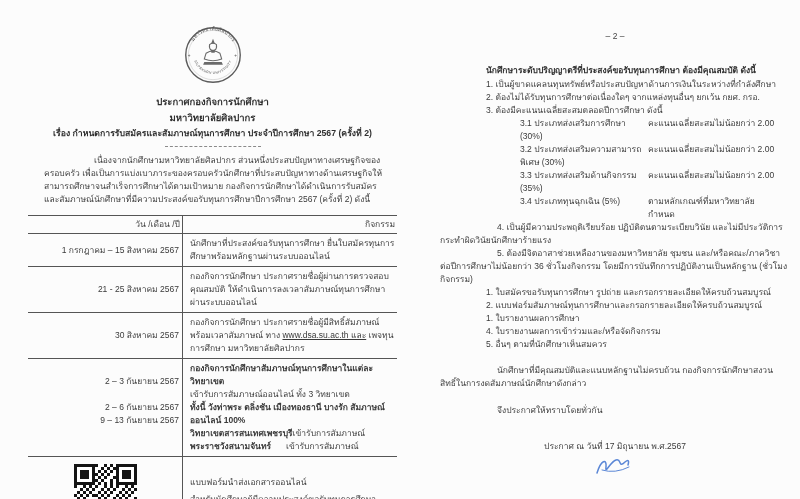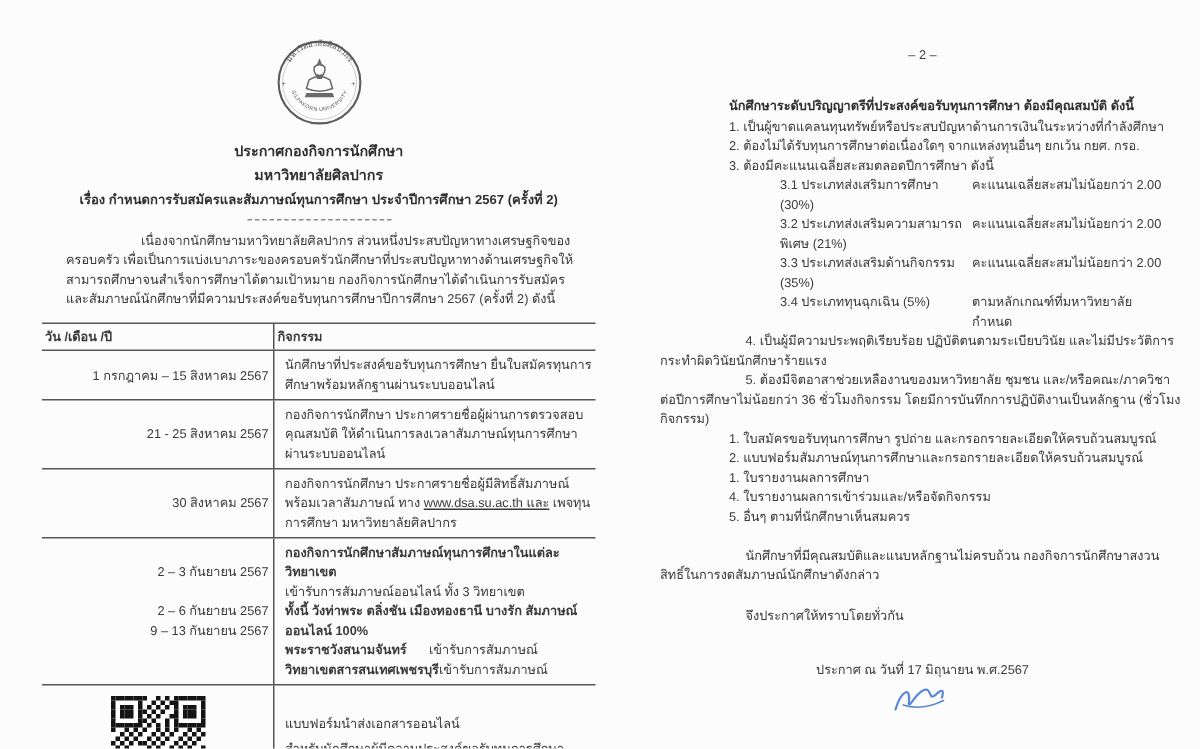--- a/index.html
+++ b/index.html
@@ -20,21 +20,21 @@
   .subject-line{font-weight:bold;text-align:center;font-size:8.7px;line-height:15px;color:#2f2f2f}
   .dotted-rule{width:96px;border-top:1.2px dashed #8a8a8a;margin:5px auto 7px}
   .intro{margin:6px 7px 0 16px;text-indent:50px;text-align:left}
 
   .sched-table{margin-top:9px;border-top:1px solid #555}
   .trow{display:flex;border-bottom:1px solid #555}
   .trow:last-child{border-bottom:none}
   .tcell-date{width:155px;flex:0 0 155px;border-right:1px solid #555;text-align:right;
     display:flex;flex-direction:column;justify-content:center;padding:2px 3px;box-sizing:border-box}
   .tcell-act{flex:1;padding:3px 2px 3px 7px;box-sizing:border-box}
-  .thead .tcell-date,.thead .tcell-act{font-weight:bold;text-align:left;justify-content:center;padding:2px}
+  .thead .tcell-date,.thead .tcell-act{font-weight:normal;text-align:right;justify-content:center;padding:2px}
   .thead{min-height:17px}
   .row-h28{min-height:29px}
   .row-h41{min-height:42px}
   .row-interview{min-height:71px}
   .row-interview .tcell-date{justify-content:flex-start}
   .row-interview .d1{margin-top:14px}
   .row-interview .d2{margin-top:13px}
   .row-interview .d3{margin-top:0}
   .campus{display:inline-block;min-width:96px;font-weight:bold}
   .row-qr{min-height:86px}
@@ -122,22 +122,22 @@
     <div class="trow row-interview">
       <div class="tcell-date">
         <div class="d1">2 – 3 กันยายน 2567</div>
         <div class="d2">2 – 6 กันยายน 2567</div>
         <div class="d3">9 – 13 กันยายน 2567</div>
       </div>
       <div class="tcell-act">
         <div class="b">กองกิจการนักศึกษาสัมภาษณ์ทุนการศึกษาในแต่ละวิทยาเขต</div>
         <div>เข้ารับการสัมภาษณ์ออนไลน์  ทั้ง 3 วิทยาเขต</div>
         <div class="b">ทั้งนี้ วังท่าพระ ตลิ่งชัน เมืองทองธานี บางรัก สัมภาษณ์ออนไลน์ 100%</div>
+        <div><span class="campus">วิทยาเขตสารสนเทศเพชรบุรี</span><span>เข้ารับการสัมภาษณ์</span></div>
         <div><span class="campus">พระราชวังสนามจันทร์</span><span>เข้ารับการสัมภาษณ์</span></div>
-        <div><span class="campus">วิทยาเขตสารสนเทศเพชรบุรี</span><span>เข้ารับการสัมภาษณ์</span></div>
       </div>
     </div>
 
     <div class="trow row-qr">
       <div class="tcell-date">
         <div class="qr">
             <i class="on"></i>
             <i class="on"></i>
             <i class="on"></i>
             <i class="on"></i>
@@ -407,21 +407,21 @@
   <div class="sec-heading">นักศึกษาระดับปริญญาตรีที่ประสงค์ขอรับทุนการศึกษา ต้องมีคุณสมบัติ ดังนี้</div>
   <div class="q-item">1. เป็นผู้ขาดแคลนทุนทรัพย์หรือประสบปัญหาด้านการเงินในระหว่างที่กำลังศึกษา</div>
   <div class="q-item">2. ต้องไม่ได้รับทุนการศึกษาต่อเนื่องใดๆ จากแหล่งทุนอื่นๆ ยกเว้น กยศ. กรอ.</div>
   <div class="q-item">3. ต้องมีคะแนนเฉลี่ยสะสมตลอดปีการศึกษา ดังนี้</div>
 
   <div class="gpa-row">
     <span class="gpa-left">3.1 ประเภทส่งเสริมการศึกษา (30%)</span>
     <span class="gpa-right">คะแนนเฉลี่ยสะสมไม่น้อยกว่า 2.00</span>
   </div>
   <div class="gpa-row">
-    <span class="gpa-left">3.2 ประเภทส่งเสริมความสามารถพิเศษ (21%)</span>
+    <span class="gpa-left">3.2 ประเภทส่งเสริมความสามารถพิเศษ (30%)</span>
     <span class="gpa-right">คะแนนเฉลี่ยสะสมไม่น้อยกว่า 2.00</span>
   </div>
   <div class="gpa-row">
     <span class="gpa-left">3.3 ประเภทส่งเสริมด้านกิจกรรม (35%)</span>
     <span class="gpa-right">คะแนนเฉลี่ยสะสมไม่น้อยกว่า 2.00</span>
   </div>
   <div class="gpa-row">
     <span class="gpa-left">3.4 ประเภททุนฉุกเฉิน (5%)</span>
     <span class="gpa-right">ตามหลักเกณฑ์ที่มหาวิทยาลัยกำหนด</span>
   </div>

